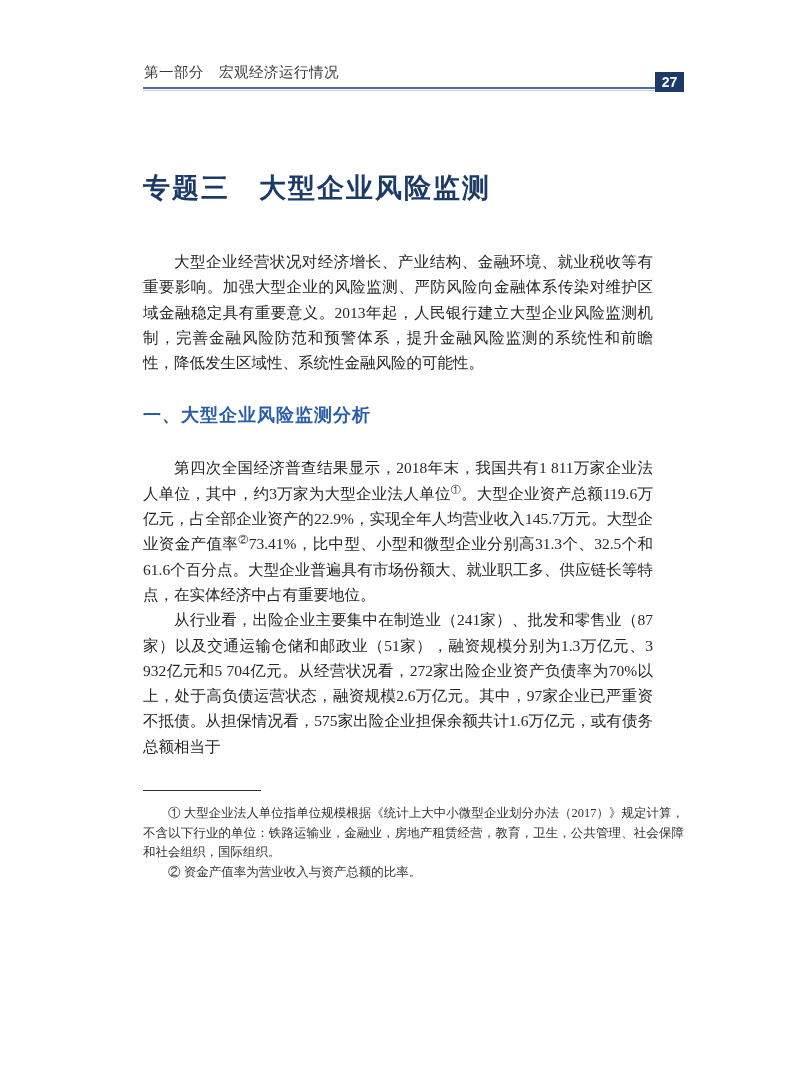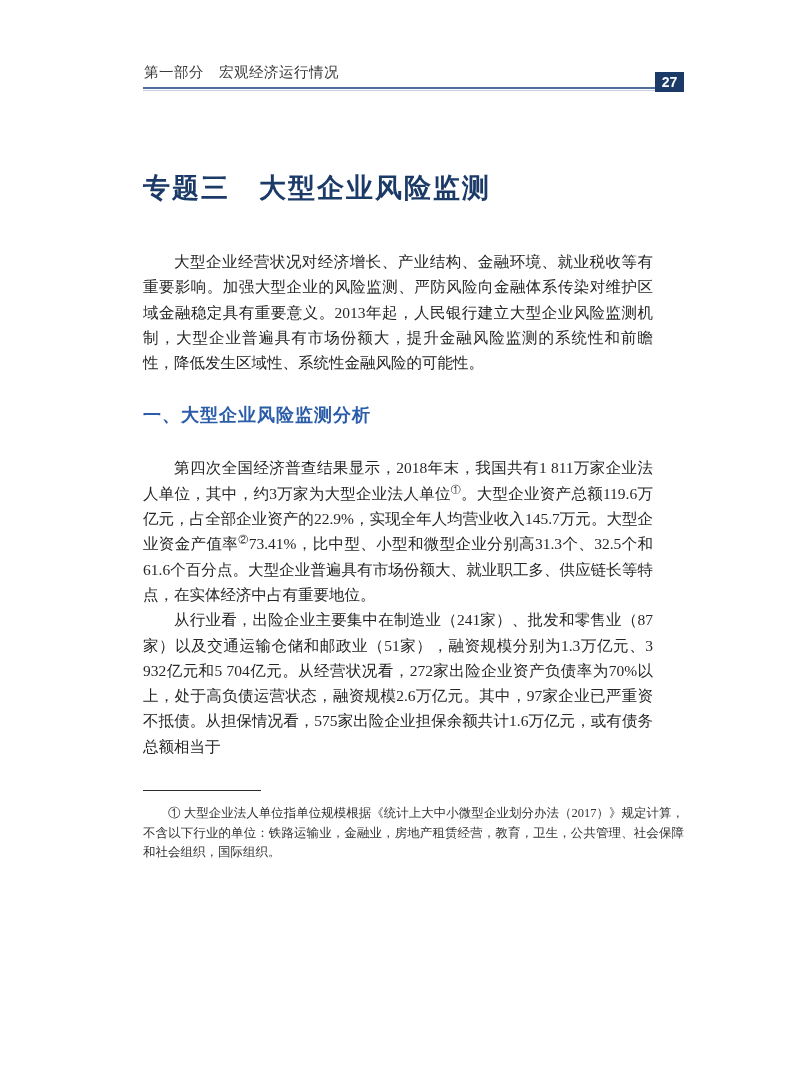--- a/index.html
+++ b/index.html
@@ -117,28 +117,29 @@
   <div class="content">
 
     <header class="page-header">
       <span class="header-title">第一部分　宏观经济运行情况</span>
       <span class="header-rule"></span>
       <span class="page-badge">27</span>
     </header>
 
     <h1 class="doc-title">专题三　大型企业风险监测</h1>
 
-    <p class="body-para para-intro">大型企业经营状况对经济增长、产业结构、金融环境、就业税收等有重要影响。加强大型企业的风险监测、严防风险向金融体系传染对维护区域金融稳定具有重要意义。2013年起，人民银行建立大型企业风险监测机制，大型企业普遍具有市场份额大，提升金融风险监测的系统性和前瞻性，降低发生区域性、系统性金融风险的可能性。</p>
+    <p class="body-para para-intro">大型企业经营状况对经济增长、产业结构、金融环境、就业税收等有重要影响。加强大型企业的风险监测、严防风险向金融体系传染对维护区域金融稳定具有重要意义。2013年起，人民银行建立大型企业风险监测机制，完善金融风险防范和预警体系，提升金融风险监测的系统性和前瞻性，降低发生区域性、系统性金融风险的可能性。</p>
 
     <h2 class="section-heading">一、大型企业风险监测分析</h2>
 
     <p class="body-para"><span>第四次全国经济普查结果显示，2018年末，我国共有1 811万家企业法人单位，其中，约3万家为大型企业法人单位</span><sup class="fn-ref">①</sup><span>。大型企业资产总额119.6万亿元，占全部企业资产的22.9%，实现全年人均营业收入145.7万元。大型企业资金产值率</span><sup class="fn-ref">②</sup><span>73.41%，比中型、小型和微型企业分别高31.3个、32.5个和61.6个百分点。大型企业普遍具有市场份额大、就业职工多、供应链长等特点，在实体经济中占有重要地位。</span></p>
 
 
     <p class="body-para">从行业看，出险企业主要集中在制造业（241家）、批发和零售业（87家）以及交通运输仓储和邮政业（51家），融资规模分别为1.3万亿元、3 932亿元和5 704亿元。从经营状况看，272家出险企业资产负债率为70%以上，处于高负债运营状态，融资规模2.6万亿元。其中，97家企业已严重资不抵债。从担保情况看，575家出险企业担保余额共计1.6万亿元，或有债务总额相当于</p>
 
     <footer class="footnotes">
       <div class="fn-rule"></div>
       <p class="footnote"><span>①</span>&nbsp;<span>大型企业法人单位指单位规模根据《统计上大中小微型企业划分办法（2017）》规定计算，不含以下行业的单位：铁路运输业，金融业，房地产租赁经营，教育，卫生，公共管理、社会保障和社会组织，国际组织。</span></p>
+      <p class="footnote"><span>②</span>&nbsp;<span>资金产值率为营业收入与资产总额的比率。</span></p>
     </footer>
 
   </div>
 </div>
 
 </body></html>

